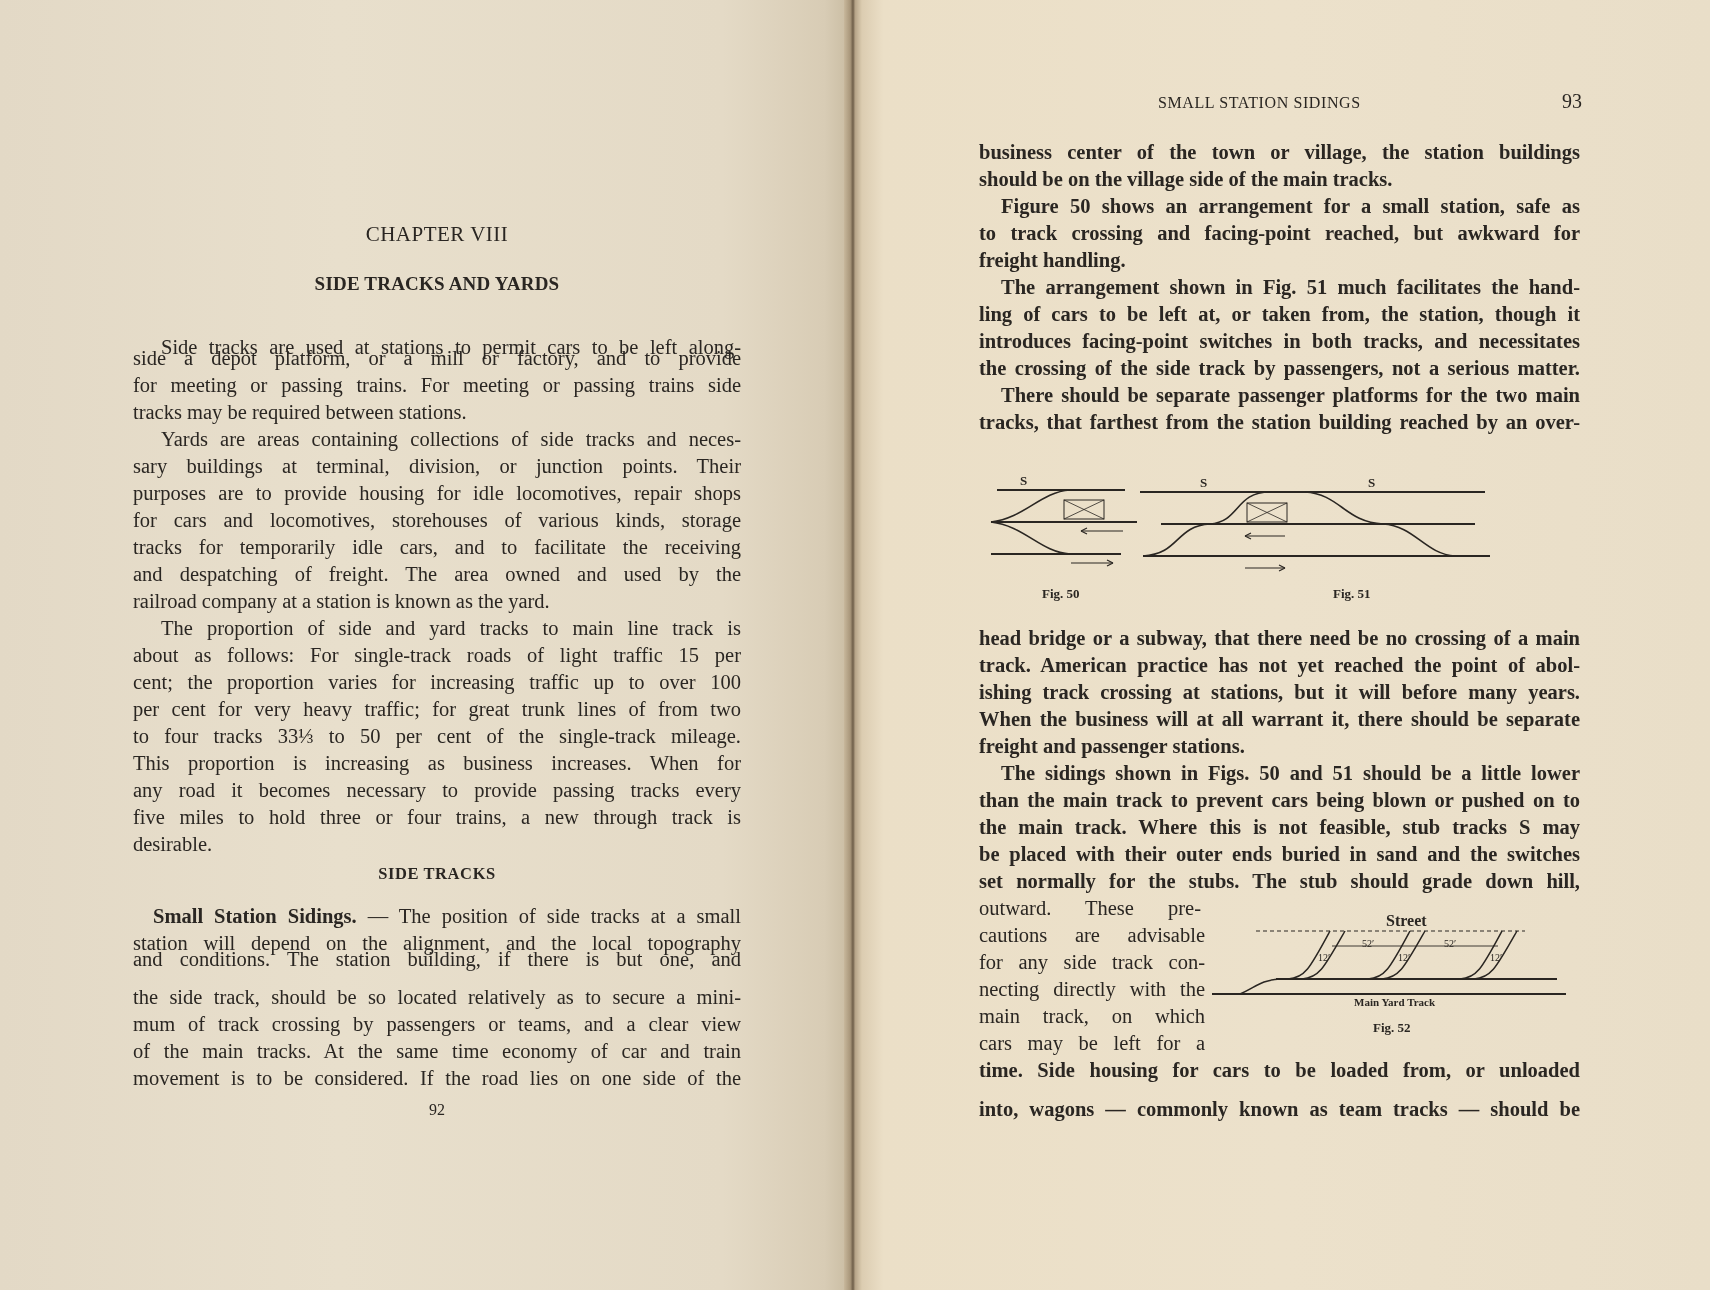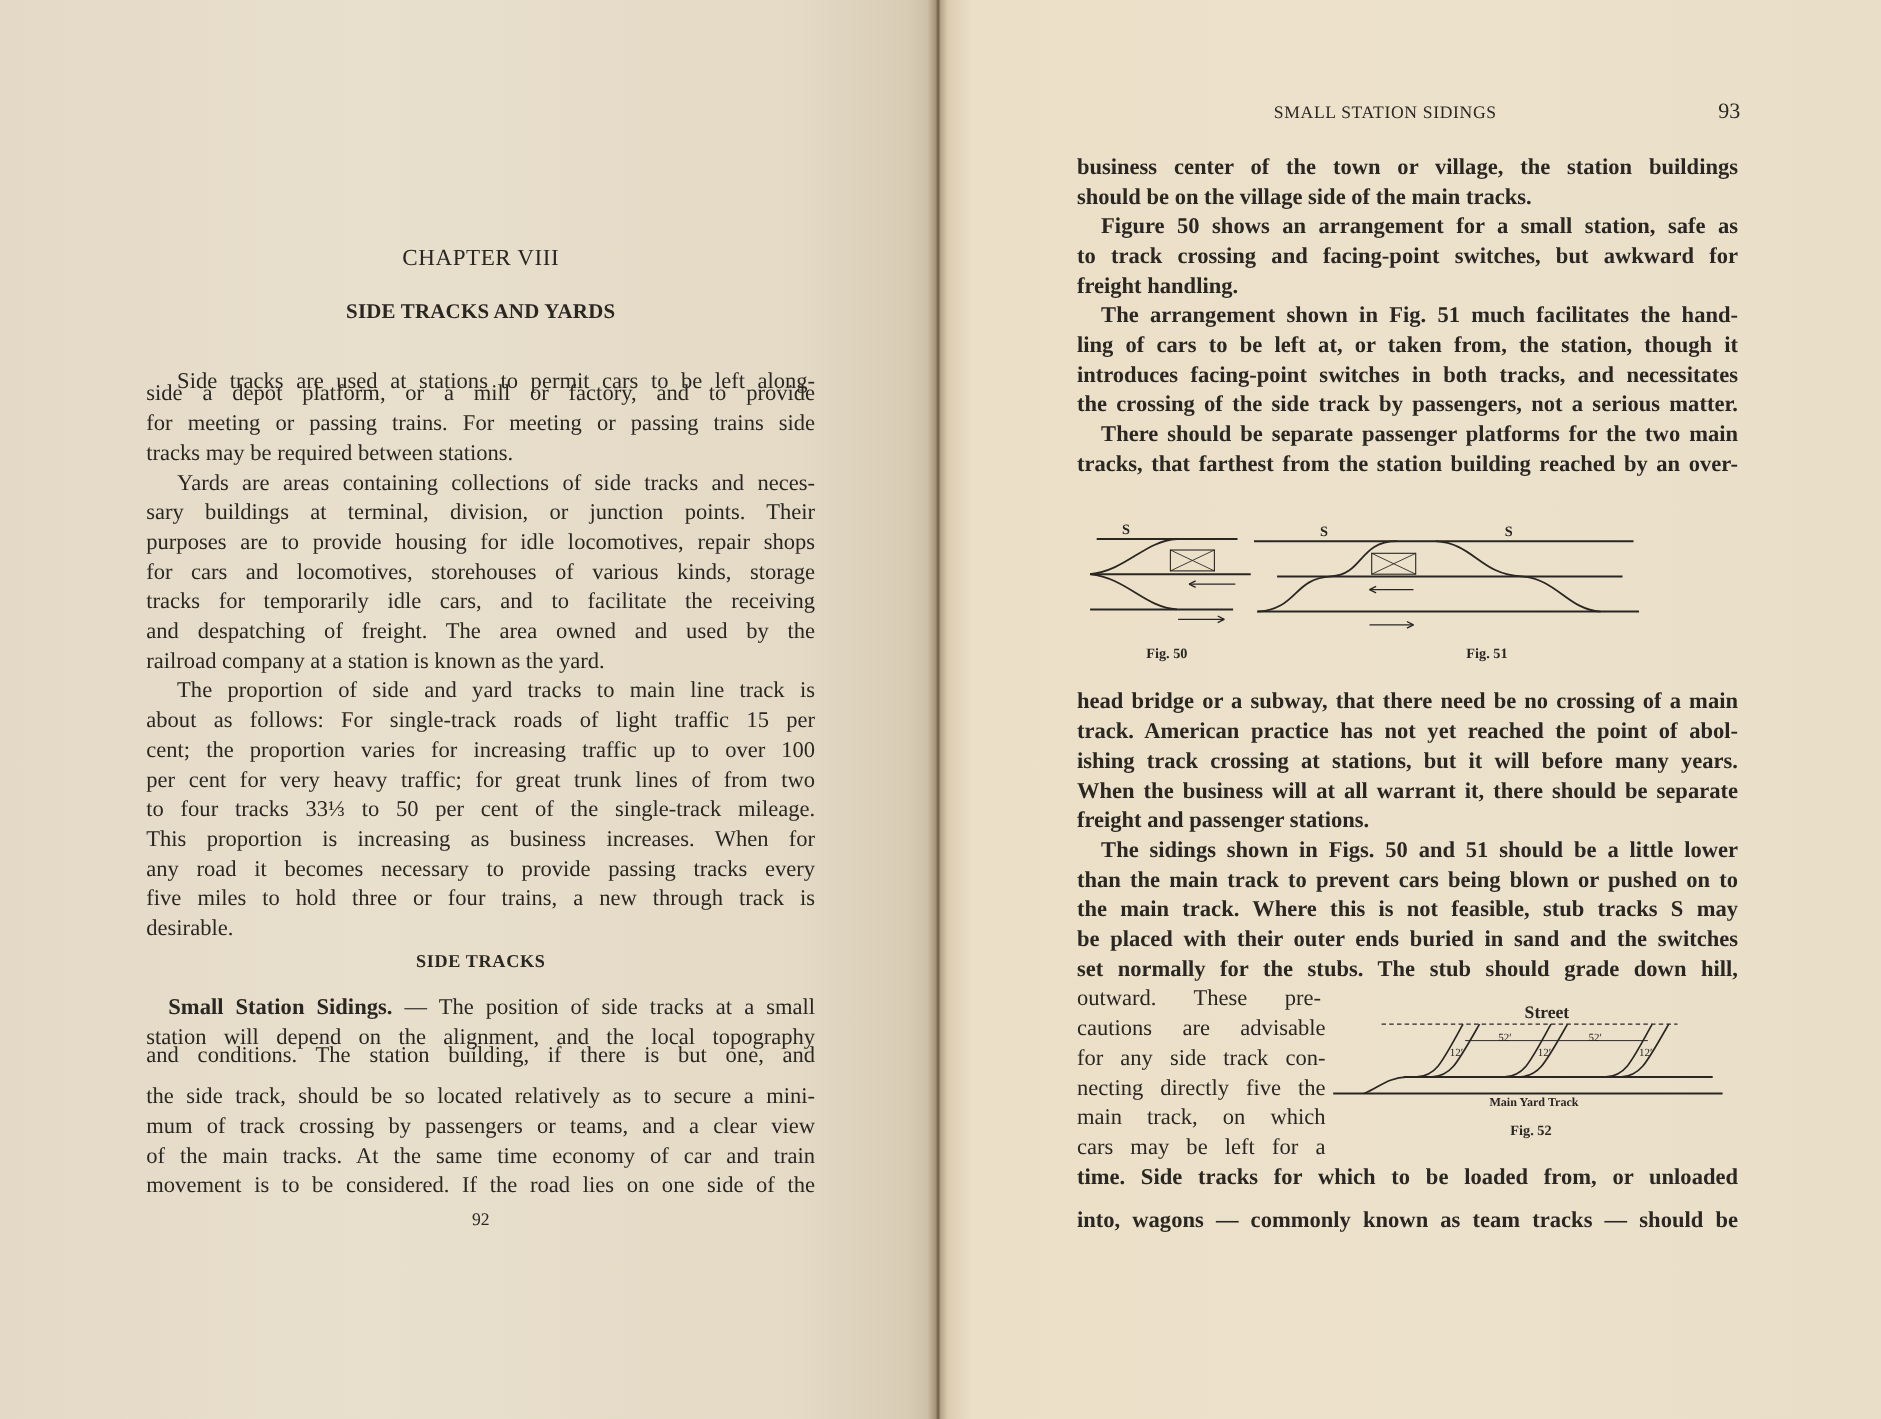--- a/index.html
+++ b/index.html
@@ -84,21 +84,21 @@
 <div class="line L" style="top:1065px;">movement is to be considered. If the road lies on one side of the</div>
 
 <div class="line L center" style="top:1096px;font-size:16px;">92</div>
 
 <div class="line runhead" style="top:89px;left:1158px;width:250px;text-align:left;text-align-last:left;">SMALL STATION SIDINGS</div>
 <div class="line pagenum" style="top:88px;left:1550px;width:32px;text-align:right;text-align-last:right;">93</div>
 
 <div class="line R" style="top:139px;">business center of the town or village, the station buildings</div>
 <div class="line R last" style="top:166px;">should be on the village side of the main tracks.</div>
 <div class="line R" style="top:193px;text-indent:22px;">Figure 50 shows an arrangement for a small station, safe as</div>
-<div class="line R" style="top:220px;">to track crossing and facing-point switches, but awkward for</div>
+<div class="line R" style="top:220px;">to track crossing and facing-point reached, but awkward for</div>
 <div class="line R last" style="top:247px;">freight handling.</div>
 <div class="line R" style="top:274px;text-indent:22px;">The arrangement shown in Fig. 51 much facilitates the hand-</div>
 <div class="line R" style="top:301px;">ling of cars to be left at, or taken from, the station, though it</div>
 <div class="line R" style="top:328px;">introduces facing-point switches in both tracks, and necessitates</div>
 <div class="line R" style="top:355px;">the crossing of the side track by passengers, not a serious matter.</div>
 <div class="line R" style="top:382px;text-indent:22px;">There should be separate passenger platforms for the two main</div>
 <div class="line R" style="top:409px;">tracks, that farthest from the station building reached by an over-</div>
 
 <div class="fig" style="left:985px;top:470px;">
   <svg width="600" height="140" viewBox="0 0 600 140" stroke="#2a2622" fill="none">
@@ -147,21 +147,21 @@
 <div class="line R last" style="top:733px;">freight and passenger stations.</div>
 <div class="line R" style="top:760px;text-indent:22px;">The sidings shown in Figs. 50 and 51 should be a little lower</div>
 <div class="line R" style="top:787px;">than the main track to prevent cars being blown or pushed on to</div>
 <div class="line R" style="top:814px;">the main track. Where this is not feasible, stub tracks S may</div>
 <div class="line R" style="top:841px;">be placed with their outer ends buried in sand and the switches</div>
 <div class="line R" style="top:868px;">set normally for the stubs. The stub should grade down hill,</div>
 
 <div class="line" style="top:895px;left:979px;width:222px;">outward. These pre-</div>
 <div class="line" style="top:922px;left:979px;width:226px;">cautions are advisable</div>
 <div class="line" style="top:949px;left:979px;width:226px;">for any side track con-</div>
-<div class="line" style="top:976px;left:979px;width:226px;">necting directly five the</div>
+<div class="line" style="top:976px;left:979px;width:226px;">necting directly with the</div>
 <div class="line" style="top:1003px;left:979px;width:226px;">main track, on which</div>
 <div class="line" style="top:1030px;left:979px;width:226px;">cars may be left for a</div>
 
 <div class="fig" style="left:1210px;top:918px;">
   <svg width="370" height="90" viewBox="0 0 370 90" stroke="#2a2622" fill="none">
     <line x1="46" y1="13" x2="315" y2="13" stroke-width="1.2" stroke-dasharray="4 3"></line>
     <line x1="66" y1="61" x2="347" y2="61" stroke-width="1.8"></line>
     <line x1="2" y1="76" x2="356" y2="76" stroke-width="1.8"></line>
     <path d="M30 76 C45 70, 50 62, 70 61" stroke-width="1.5"></path>
 
@@ -177,14 +177,14 @@
 </div>
 <div class="line" style="top:914px;left:1386px;width:60px;font-size:16px;font-weight:bold;line-height:14px;text-align:right;text-align-last:left;">Street</div>
 <div class="line" style="top:938px;left:1362px;width:30px;font-size:10px;line-height:12px;text-align:left;text-align-last:left;">52′</div>
 <div class="line" style="top:938px;left:1444px;width:30px;font-size:10px;line-height:12px;text-align:left;text-align-last:left;">52′</div>
 <div class="line" style="top:952px;left:1318px;width:24px;font-size:10px;line-height:12px;text-align:left;text-align-last:left;">12′</div>
 <div class="line" style="top:952px;left:1398px;width:24px;font-size:10px;line-height:12px;text-align:left;text-align-last:left;">12′</div>
 <div class="line" style="top:952px;left:1490px;width:24px;font-size:10px;line-height:12px;text-align:left;text-align-last:left;">12′</div>
 <div class="line" style="top:995px;left:1354px;width:120px;font-size:11px;font-weight:bold;line-height:14px;text-align:left;text-align-last:left;">Main Yard Track</div>
 <div class="line small-caption" style="top:1014px;left:1373px;width:60px;font-size:13px;text-align:left;text-align-last:left;">Fig. 52</div>
 
-<div class="line R" style="top:1057px;">time. Side tracks for which to be loaded from, or unloaded</div>
+<div class="line R" style="top:1057px;">time. Side housing for cars to be loaded from, or unloaded</div>
 <div class="line R" style="top:1084px;margin-top:12px;">into, wagons — commonly known as team tracks — should be</div>
 
 </body></html>

